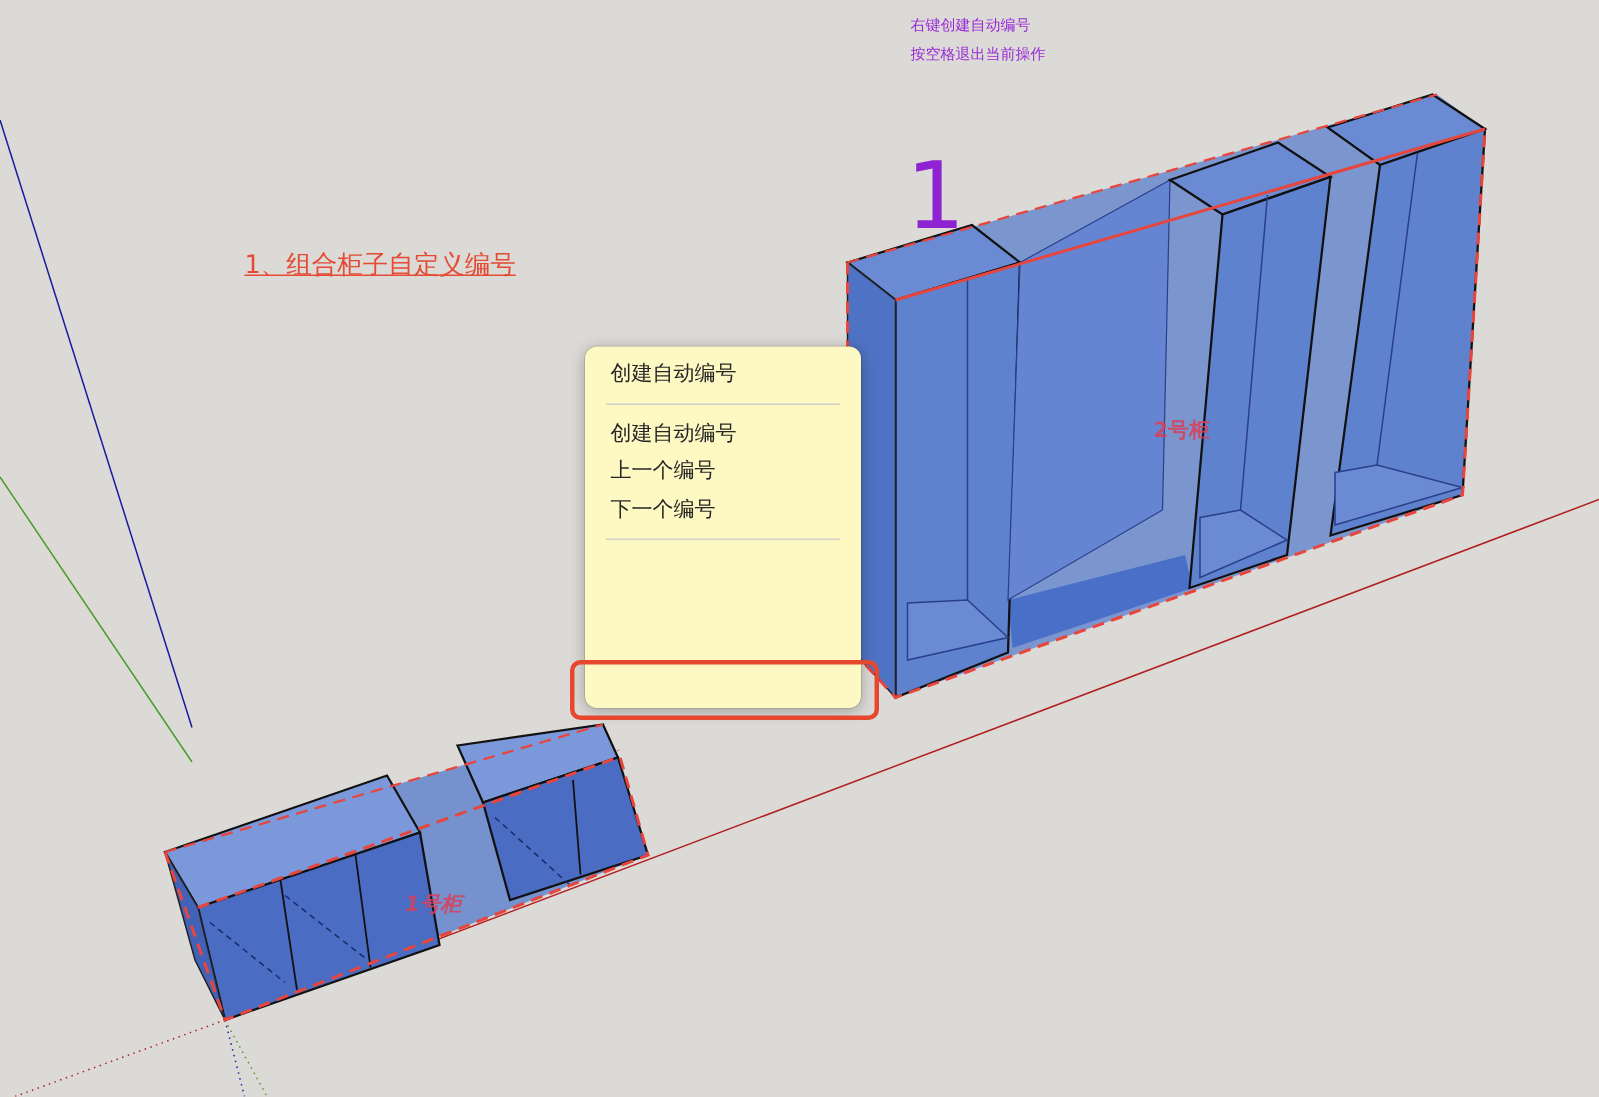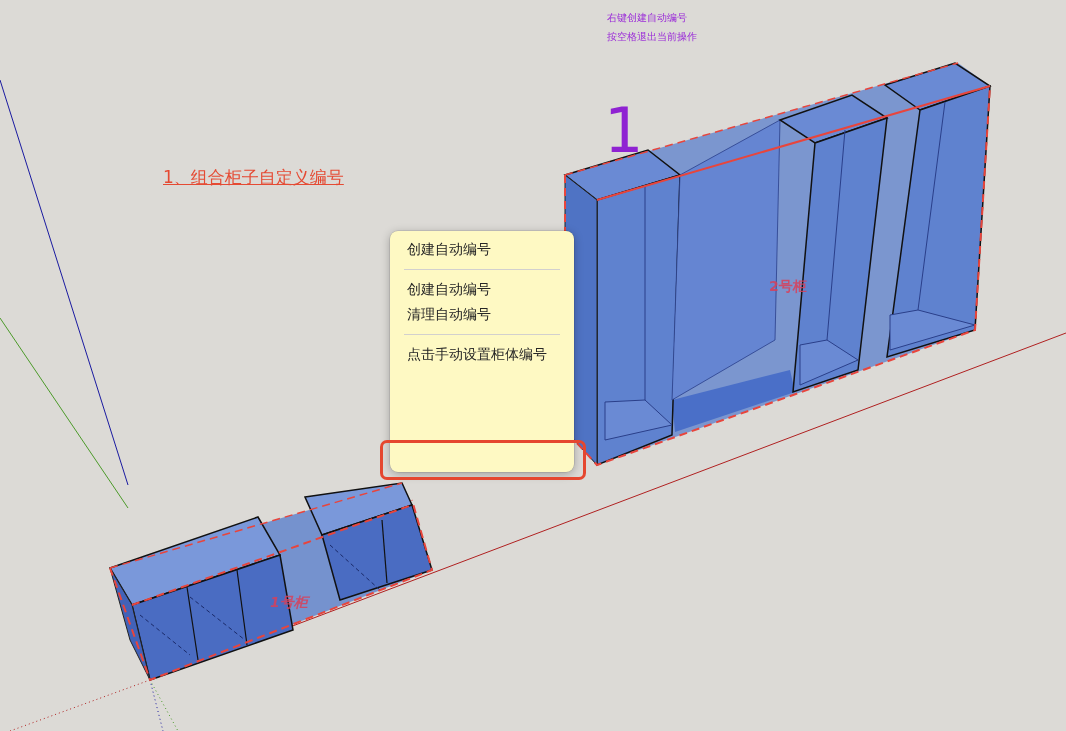--- a/index.html
+++ b/index.html
@@ -112,18 +112,18 @@
 </div>
 
 <div class="preview-number">1</div>
 
 <div class="title-annotation">1、组合柜子自定义编号</div>
 
 <div class="menu">
   <div class="menu-item">创建自动编号</div>
   <div class="menu-sep"></div>
   <div class="menu-item">创建自动编号</div>
-  <div class="menu-item">清理自动编号</div>
+  <div class="menu-item">上一个编号</div>
+  <div class="menu-item">下一个编号</div>
   <div class="menu-sep"></div>
-  <div class="menu-item">点击手动设置柜体编号</div>
 </div>
 
 <div class="highlight-box"></div>
 
 </body></html>

